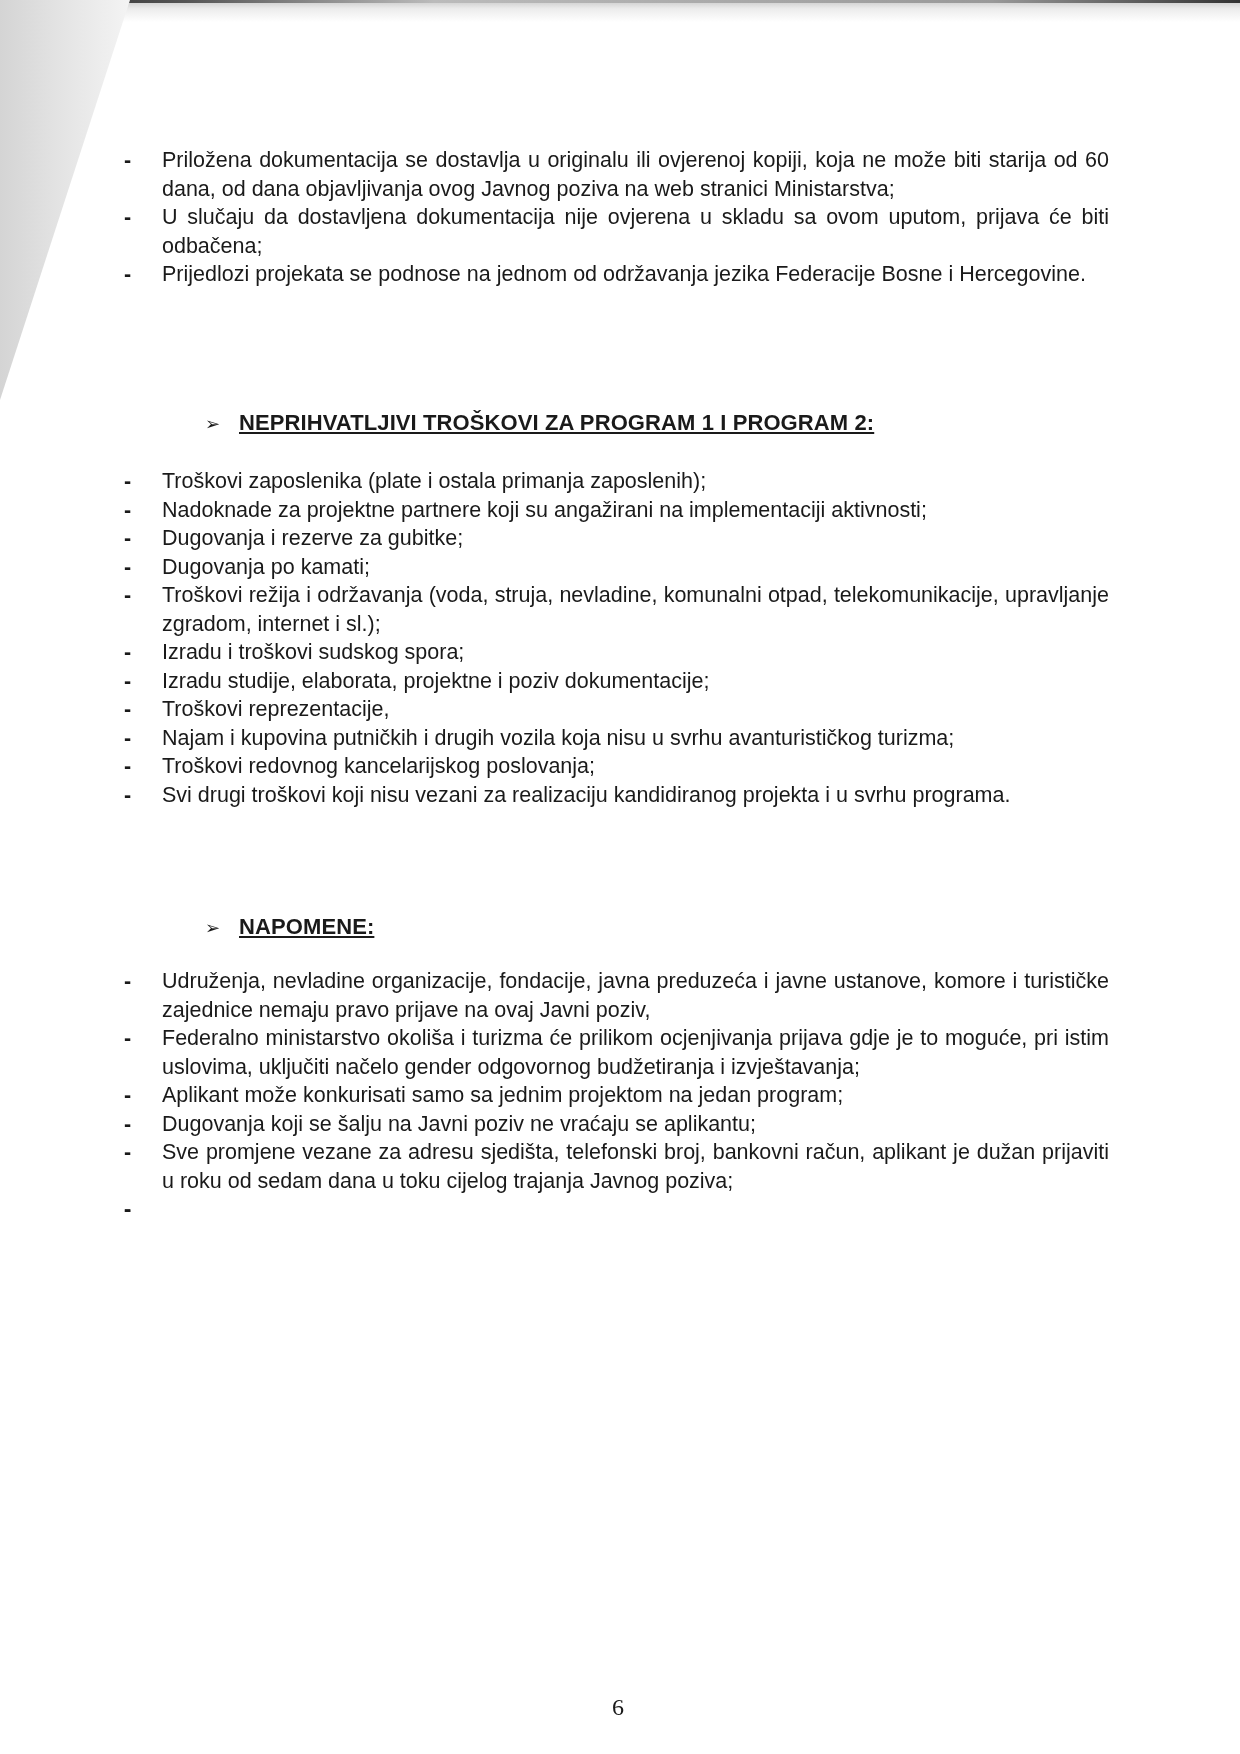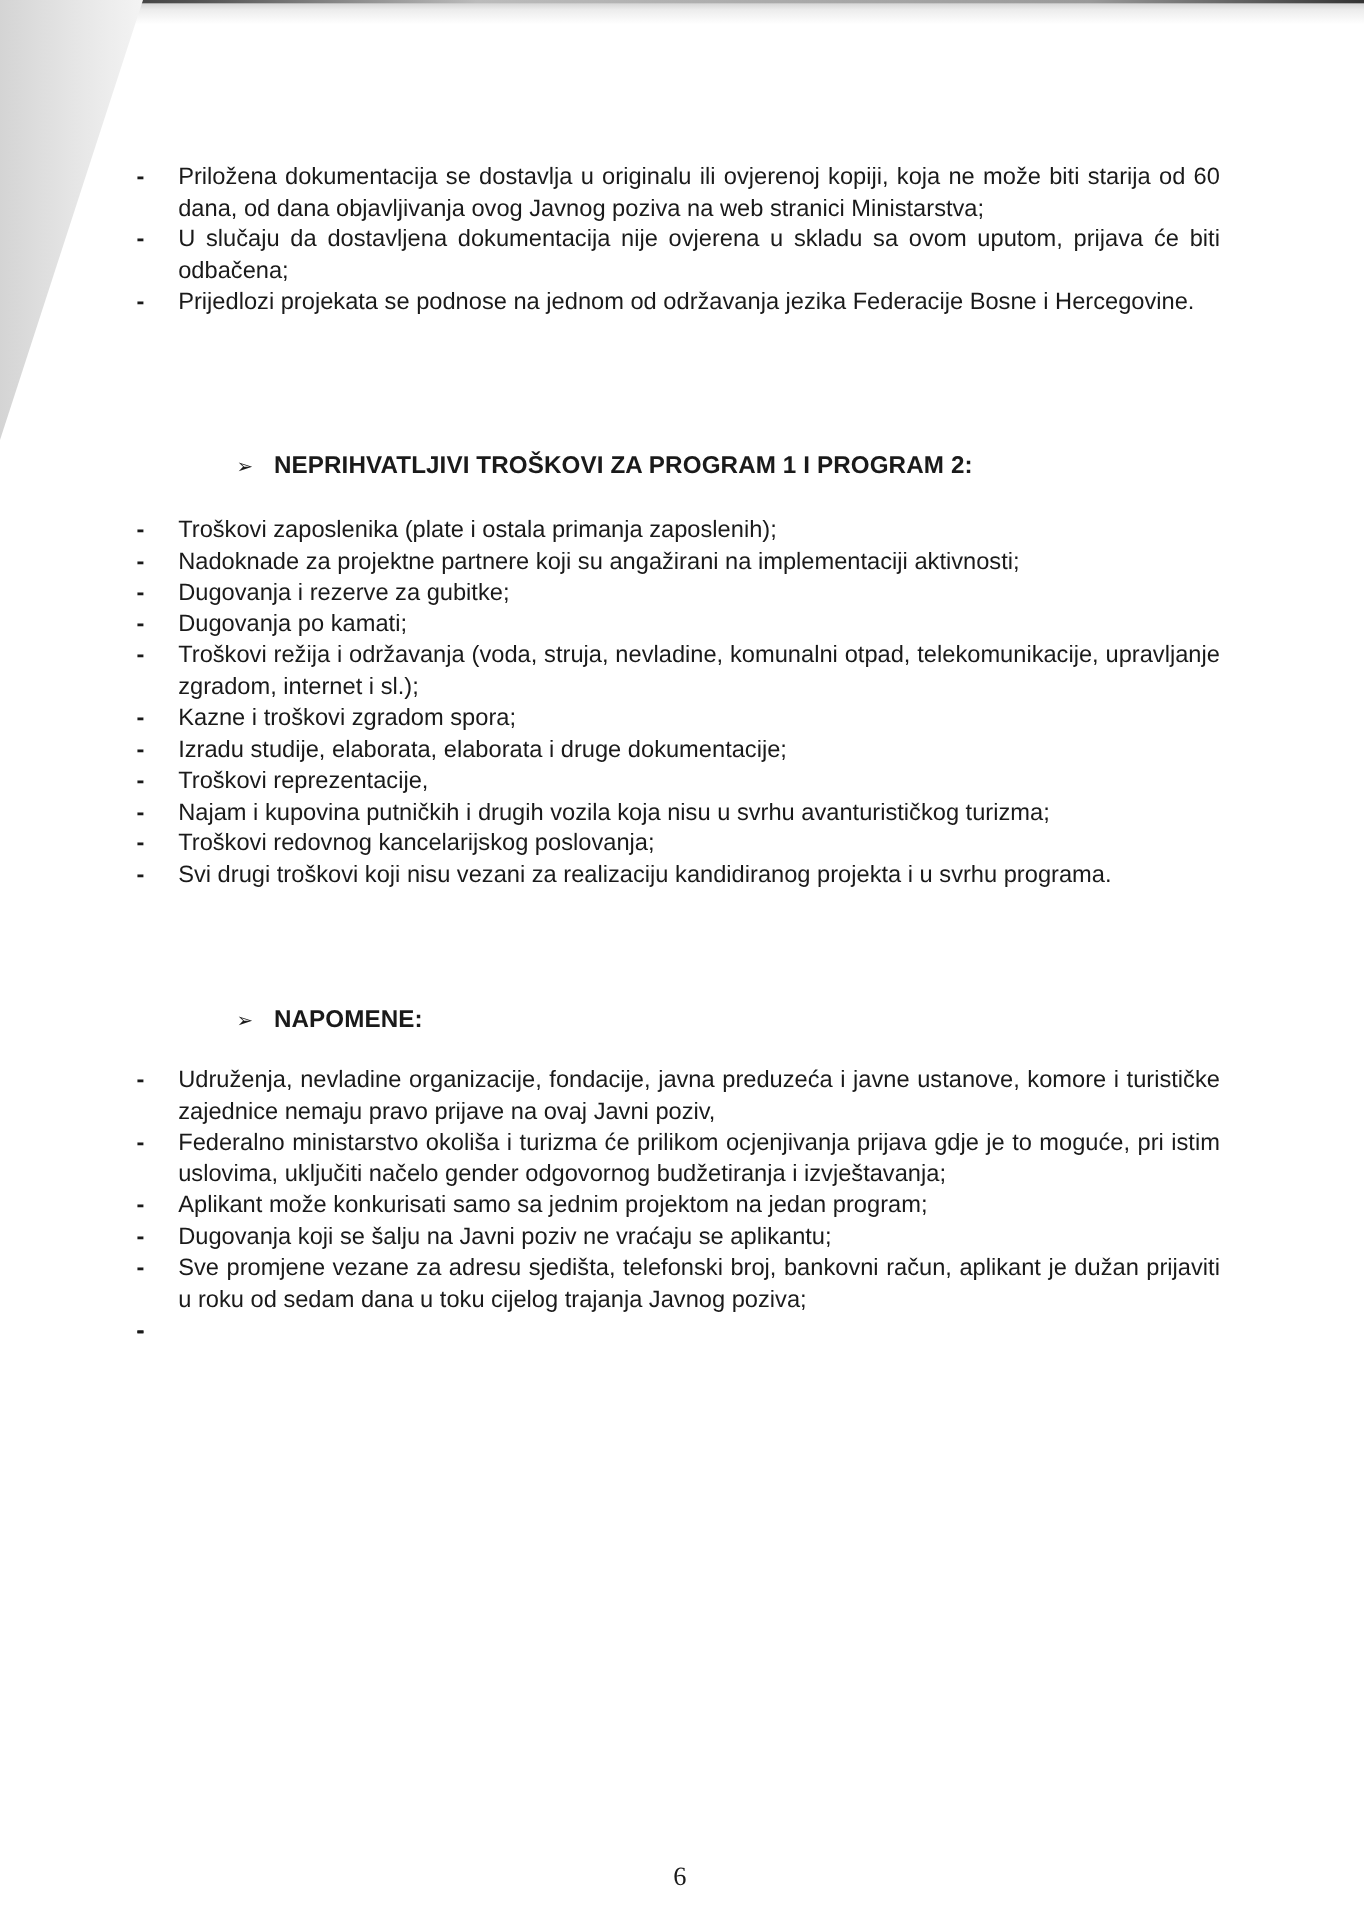--- a/index.html
+++ b/index.html
@@ -60,24 +60,25 @@
       position: absolute;
       left: 124px;
       top: 0;
       font-weight: bold;
     }
     .item .text {
       display: block;
     }
     .heading {
       position: absolute;
-      left: 215px;
+      left: 205px;
       font-size: 22px;
       font-weight: bold;
       letter-spacing: 0.1px;
+      text-decoration: underline;
     }
     .heading .arrow {
       display: inline-block;
       width: 34px;
       font-weight: normal;
       font-size: 18px;
     }
     .page-number {
       position: absolute;
       left: 612px;
@@ -130,25 +131,25 @@
     <li class="item">
       <span class="dash">-</span>
       <span class="text">Dugovanja po kamati;</span>
     </li>
     <li class="item">
       <span class="dash">-</span>
       <span class="text">Troškovi režija i održavanja (voda, struja, nevladine, komunalni otpad, telekomunikacije, upravljanje zgradom, internet i sl.);</span>
     </li>
     <li class="item">
       <span class="dash">-</span>
-      <span class="text">Kazne i troškovi zgradom spora;</span>
-    </li>
-    <li class="item">
-      <span class="dash">-</span>
-      <span class="text"> Izradu studije, elaborata, elaborata i druge dokumentacije;</span>
+      <span class="text">Izradu i troškovi sudskog spora;</span>
+    </li>
+    <li class="item">
+      <span class="dash">-</span>
+      <span class="text"> Izradu studije, elaborata, projektne i poziv dokumentacije;</span>
     </li>
     <li class="item">
       <span class="dash">-</span>
       <span class="text">Troškovi reprezentacije,</span>
     </li>
     <li class="item">
       <span class="dash">-</span>
       <span class="text">Najam i kupovina putničkih i drugih  vozila koja nisu u svrhu avanturističkog turizma;</span>
     </li>
     <li class="item">

